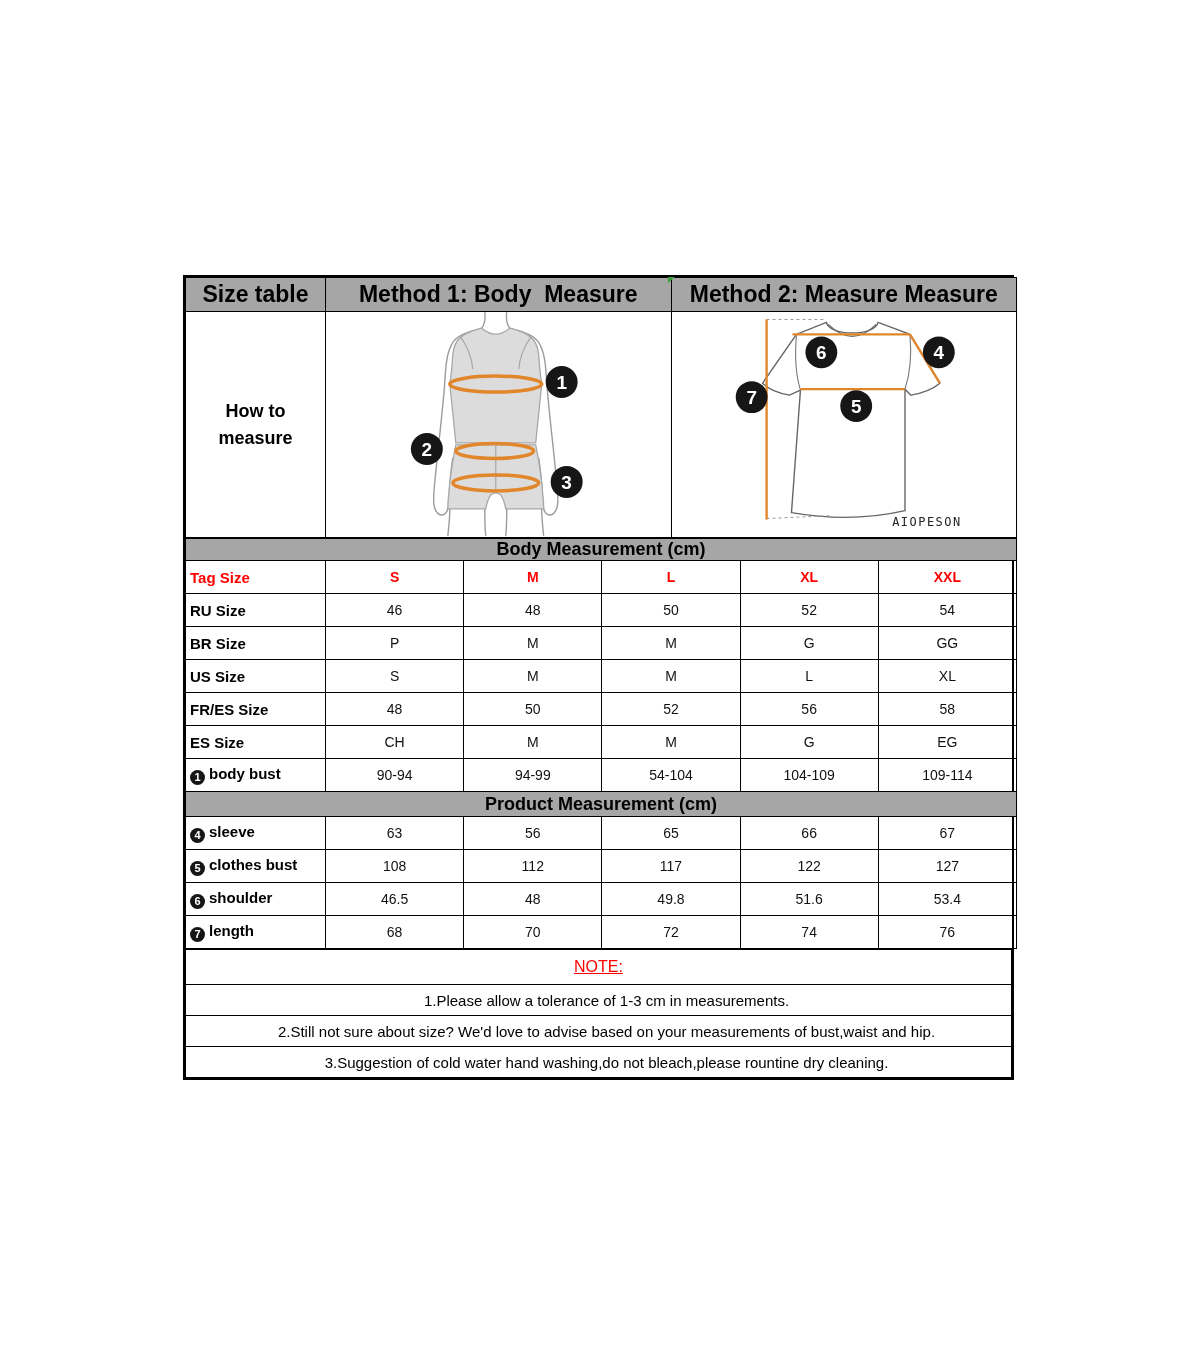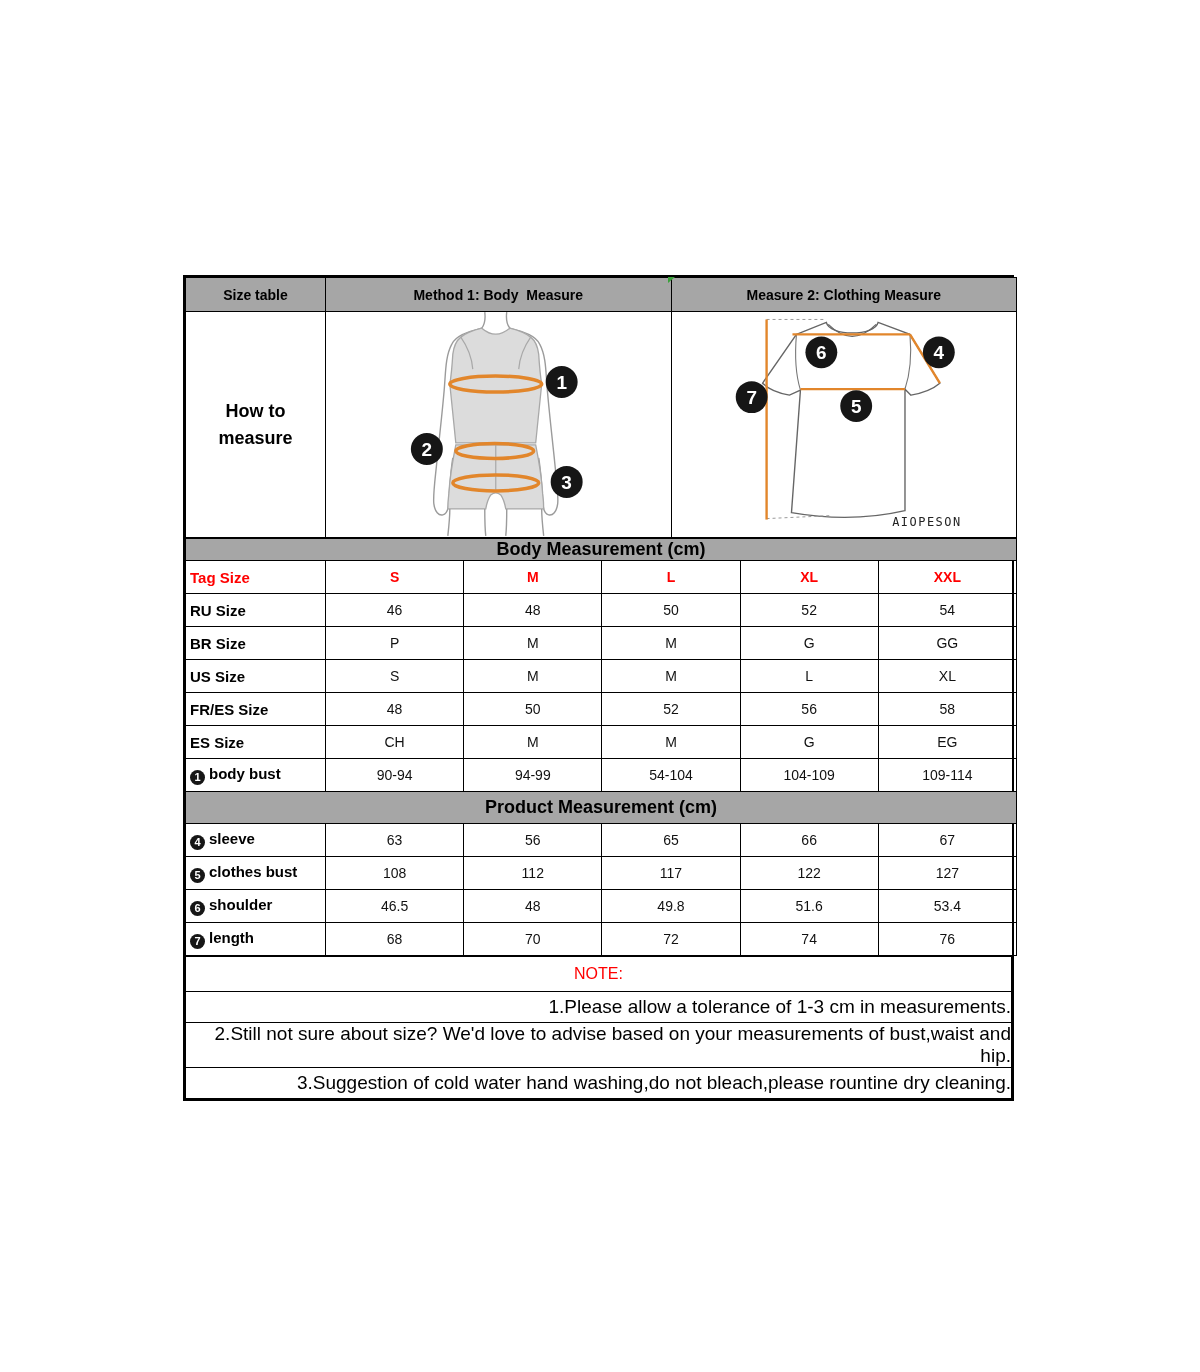--- a/index.html
+++ b/index.html
@@ -19,21 +19,21 @@
   }
   .chart{
     position:absolute;left:183px;top:275px;width:831px;
     border:2px solid #000;background:#fff;
   }
   table{border-collapse:collapse;table-layout:fixed;width:100%;}
   td{border:1px solid #000;overflow:hidden;padding:0;vertical-align:middle;}
   
   .hdr td{
     height:34px;background:var(--header_bg);
-    font-weight:bold;font-size:14px;text-align:center;
+    font-weight:bold;font-size:23px;text-align:center;
   }
   .hdr .ws{white-space:pre;}
   .imgrow td{height:226px;background:#fff;}
   .howto{
     text-align:center;font-weight:bold;font-size:18px;line-height:27px;
   }
   .diagcell{vertical-align:top;}
   .diagcell svg{display:block;width:100%;height:224px;}
   
   .bar td{
@@ -45,22 +45,22 @@
     text-align:left;padding-left:4px;font-weight:bold;font-size:15px;color:#000;margin-top:44px;
   }
   .tagrow td{color:var(--red);font-weight:bold;}
   .tagrow td.lbl{color:var(--red);}
   .mark{
     display:inline-block;width:15px;height:15px;border-radius:50%;
     background:var(--circle);color:#fff;font-size:11px;line-height:15px;
     text-align:center;font-weight:bold;vertical-align:-2px;margin-right:4px;
   }
   
-  .notehdr td{height:35px;text-align:center;color:var(--red);font-size:16px;font-weight:normal;}
-  .noterow td{height:31px;font-size:19px;text-align:right;padding-left:16px;}
+  .notehdr td{height:35px;text-align:center;color:var(--red);font-size:16px;font-weight:normal;text-decoration:underline;}
+  .noterow td{height:31px;font-size:15px;text-align:center;padding-left:16px;}
   
   .comment-marker{
     position:absolute;left:483px;top:0;width:7px;height:6px;
     background:var(--green);
     clip-path:polygon(0 0,100% 0,0 100%);
   }
   svg text.num{fill:#fff;font-weight:bold;font-size:19px;font-family:"Liberation Sans",sans-serif;text-anchor:middle;}
   svg text.brand{fill:#222;font-size:12px;letter-spacing:1.5px;font-family:"DejaVu Sans Mono",monospace;text-anchor:middle;}
 </style>
 </head>
@@ -71,21 +71,21 @@
   <table>
     <colgroup>
         <col style="width:140px">
         <col style="width:345.5px">
         <col style="width:345.5px">
       </colgroup>
     <tbody>
         <tr class="hdr">
       <td>Size table</td>
       <td class="ws">Method 1: Body  Measure</td>
-      <td>Measure 2: Clothing Measure</td>
+      <td>Method 2: Measure Measure</td>
     </tr>
     <tr class="imgrow">
       <td class="howto">
         <div>How to</div>
         <div>measure</div>
       </td>
       <td class="diagcell">
         <svg viewBox="0 0 345 224">
 
           <path d="M159,0 C160,8 159,12 156,16 M181,0 C180,8 181,12 184,16" fill="none" stroke="var(--figure_line)" stroke-width="1.4"></path>
@@ -221,21 +221,21 @@
       <td class="lbl">
         <span class="mark">1</span><span>body bust</span>
       </td>
       <td>90-94</td>
       <td>94-99</td>
       <td>54-104</td>
       <td>104-109</td>
       <td>109-114</td>
     </tr>
     <tr class="bar">
-      <td colspan="6" style="height:32px">Product Measurement (cm)</td>
+      <td colspan="6" style="height:25px">Product Measurement (cm)</td>
     </tr>
     <tr class="mrow">
       <td class="lbl">
         <span class="mark">4</span><span>sleeve</span>
       </td>
       <td>63</td>
       <td>56</td>
       <td>65</td>
       <td>66</td>
       <td>67</td>

